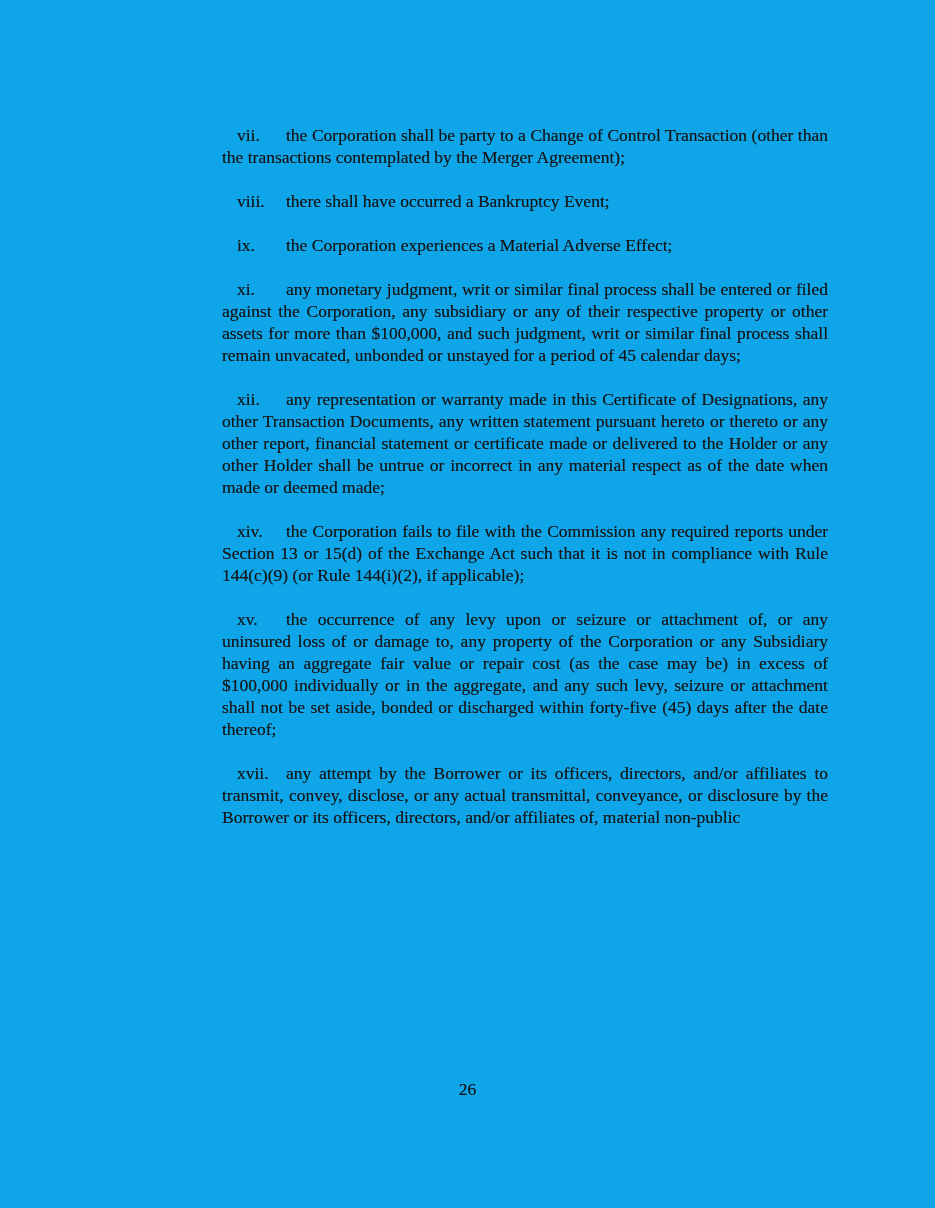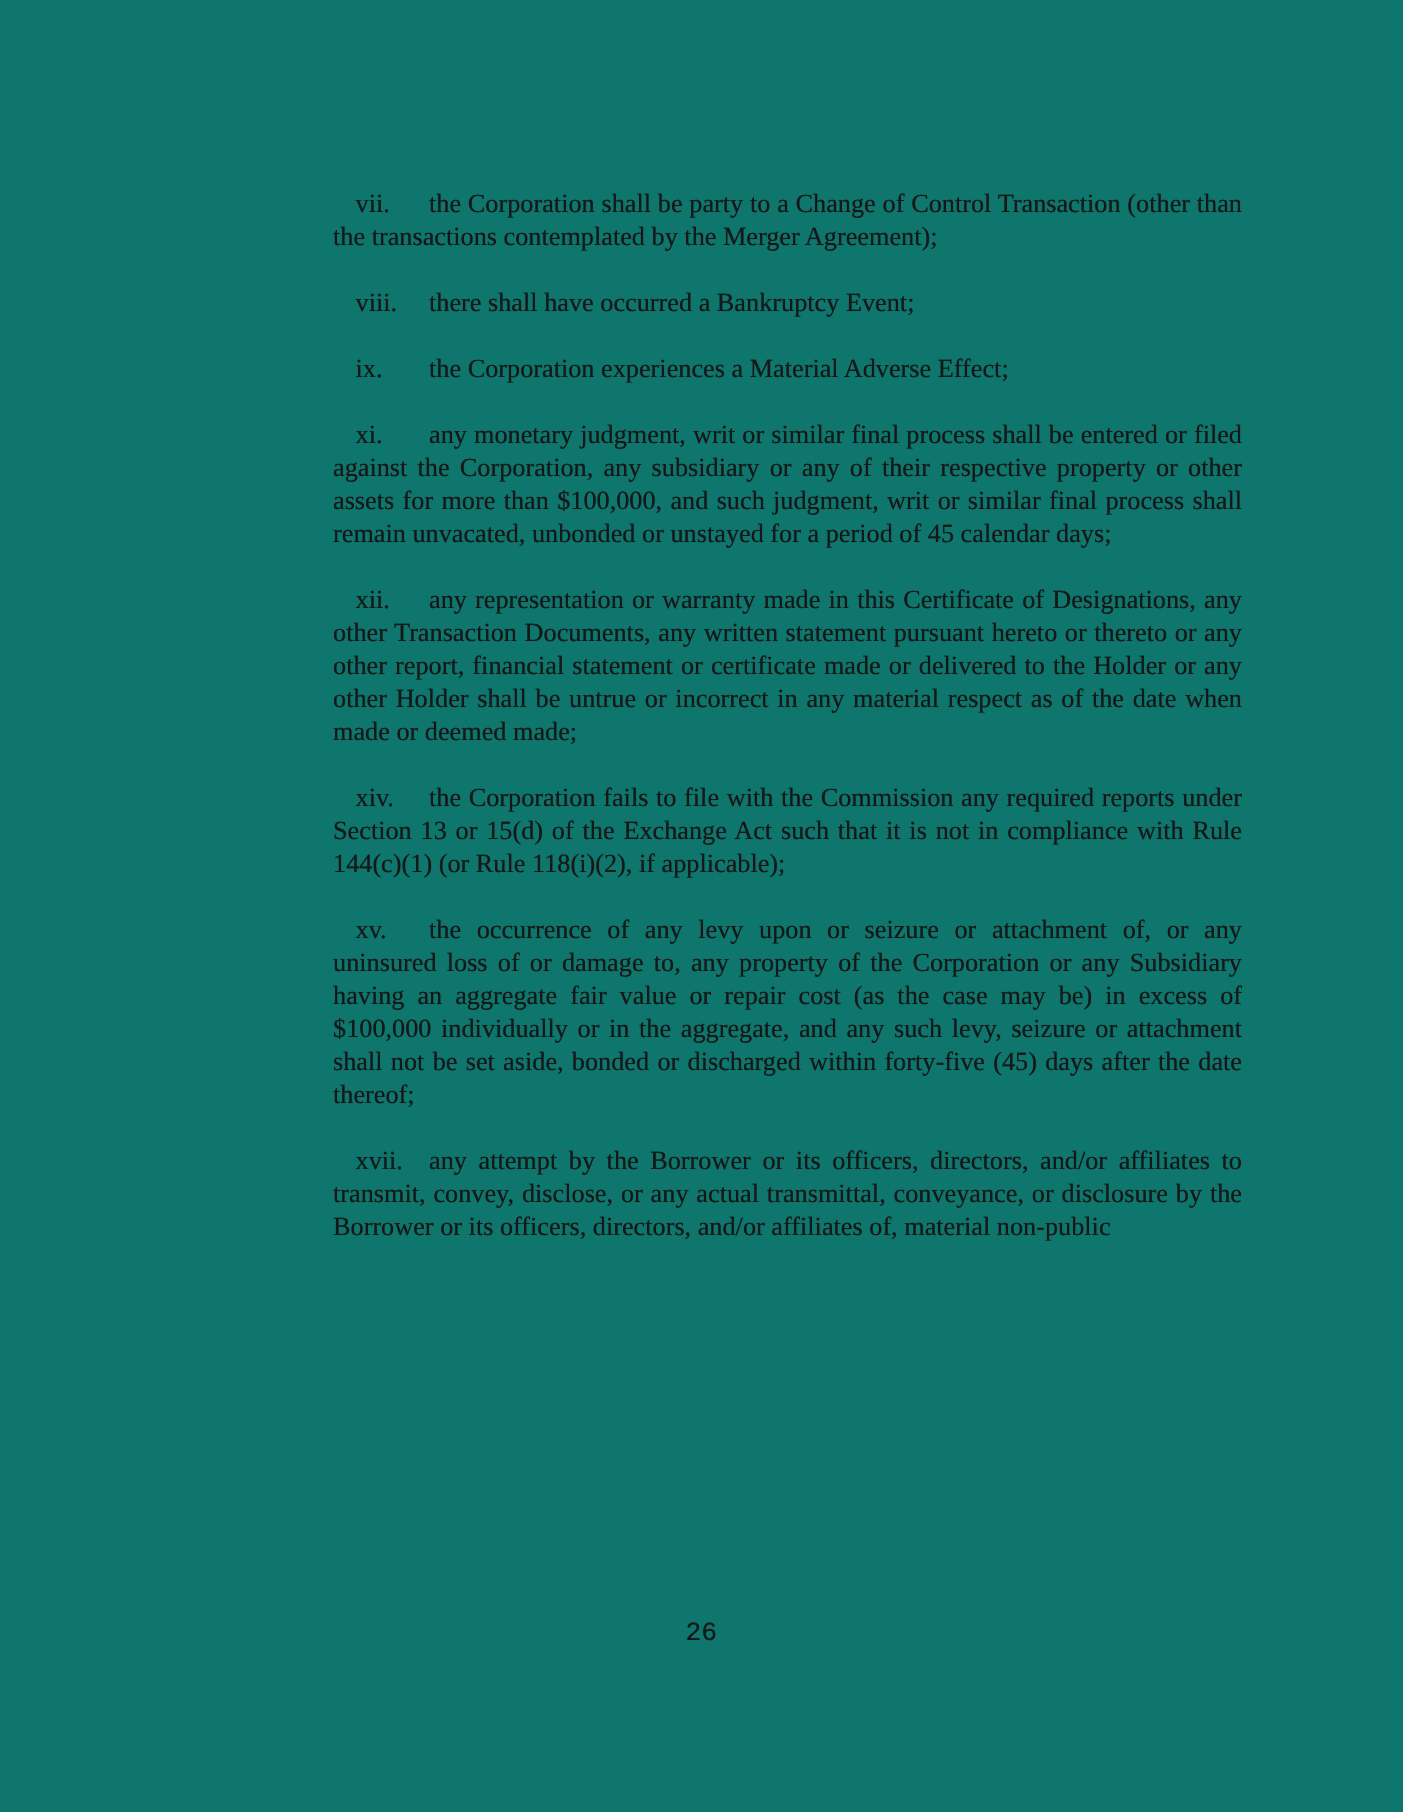--- a/index.html
+++ b/index.html
@@ -4,21 +4,21 @@
 <style>
   html, body {
     margin: 0;
     padding: 0;
     background: #ffffff;
   }
   .page {
     position: relative;
     width: 935px;
     height: 1208px;
-    background: #0f766e;
+    background: #0ea5e9;
     font-family: "Liberation Serif", "DejaVu Serif", serif;
     color: #171717;
     overflow: hidden;
   }
   .content {
     position: absolute;
     left: 222px;
     top: 124px;
     width: 606px;
   }
@@ -41,31 +41,30 @@
   }
   .page-number {
     position: absolute;
     left: 0;
     right: 0;
     top: 1078px;
     text-align: center;
     font-size: 17.5px;
     line-height: 22px;
     text-shadow: 0 0 0.45px rgba(0,0,0,0.55);
-    font-family: Liberation Mono, monospace;
   }
 </style>
 </head>
 <body>
 
 <div class="page">
   <div class="content" id="clauses-container">
       <p class="clause"><span class="numeral">vii.</span><span>the Corporation shall be party to a Change of Control Transaction (other than the transactions contemplated by the Merger Agreement);</span></p>
       <p class="clause"><span class="numeral">viii.</span><span>there shall have occurred a Bankruptcy Event;</span></p>
       <p class="clause"><span class="numeral">ix.</span><span>the Corporation experiences a Material Adverse Effect;</span></p>
       <p class="clause"><span class="numeral">xi.</span><span>any monetary judgment, writ or similar final process shall be entered or filed against the Corporation, any subsidiary or any of their respective property or other assets for more than $100,000, and such judgment, writ or similar final process shall remain unvacated, unbonded or unstayed for a period of 45 calendar days;</span></p>
       <p class="clause"><span class="numeral">xii.</span><span>any representation or warranty made in this Certificate of Designations, any other Transaction Documents, any written statement pursuant hereto or thereto or any other report, financial statement or certificate made or delivered to the Holder or any other Holder shall be untrue or incorrect in any material respect as of the date when made or deemed made;</span></p>
-      <p class="clause"><span class="numeral">xiv.</span><span>the Corporation fails to file with the Commission any required reports under Section 13 or 15(d) of the Exchange Act such that it is not in compliance with Rule 144(c)(1) (or Rule 118(i)(2), if applicable);</span></p>
+      <p class="clause"><span class="numeral">xiv.</span><span>the Corporation fails to file with the Commission any required reports under Section 13 or 15(d) of the Exchange Act such that it is not in compliance with Rule 144(c)(9) (or Rule 144(i)(2), if applicable);</span></p>
       <p class="clause"><span class="numeral">xv.</span><span>the occurrence of any levy upon or seizure or attachment of, or any uninsured loss of or damage to, any property of the Corporation or any Subsidiary having an aggregate fair value or repair cost (as the case may be) in excess of $100,000 individually or in the aggregate, and any such levy, seizure or attachment shall not be set aside, bonded or discharged within forty-five (45) days after the date thereof;</span></p>
       <p class="clause"><span class="numeral">xvii.</span><span>any attempt by the Borrower or its officers, directors, and/or affiliates to transmit, convey, disclose, or any actual transmittal, conveyance, or disclosure by the Borrower or its officers, directors, and/or affiliates of, material non-public</span></p>
     </div>
   <div class="page-number">26</div>
 </div>
 
 </body></html>

